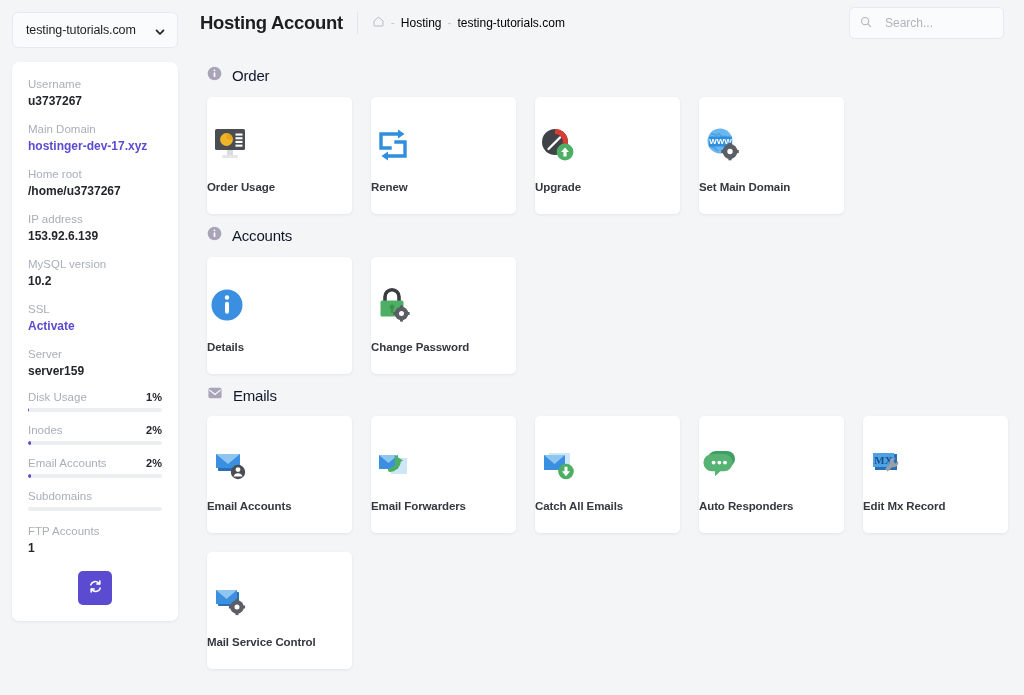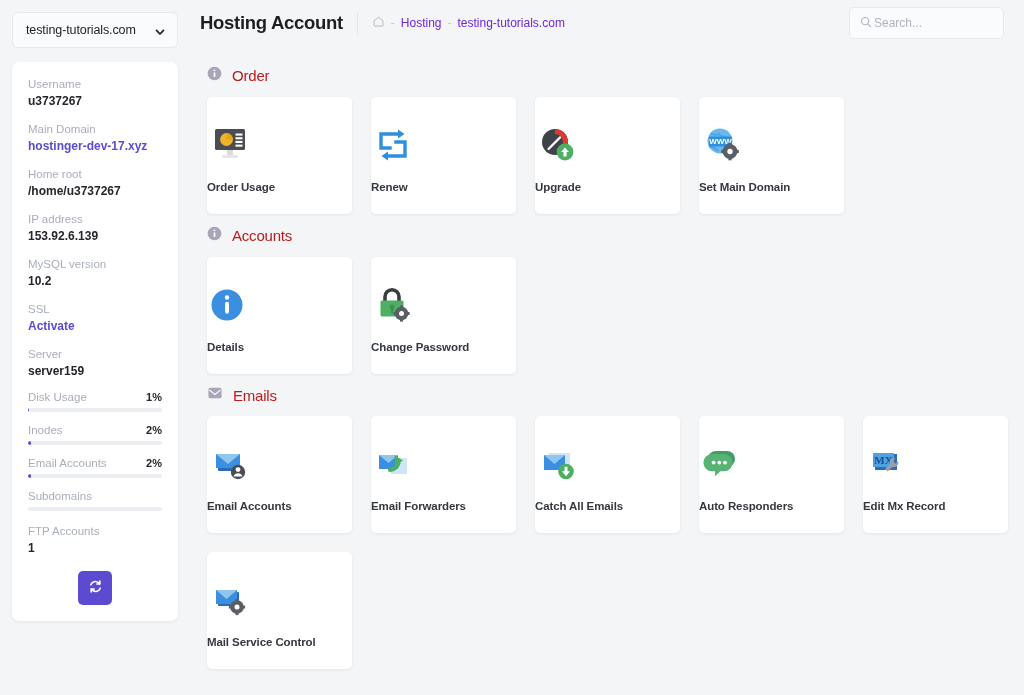--- a/index.html
+++ b/index.html
@@ -48,36 +48,36 @@
   
   .main { flex: 1; display: flex; flex-direction: column; min-width: 0; }
   .topbar {
     height: 46px; flex: 0 0 46px; display: flex; align-items: center;
     padding: 0 20px 0 10px;
   }
   .page-title { font-size: 18.5px; font-weight: bold; color: #1d1e20; letter-spacing: -0.3px; }
   .vdiv { width: 1px; height: 22px; background: #e3e5ea; margin: 0 14px; }
   .crumbs { display: flex; align-items: center; gap: 6px; font-size: 12px; color: #a9aeb9; }
   .crumbs .sep { color: #c3c7d0; }
-  .crumbs .c { color: #6d28d9; cursor: pointer; }
+  .crumbs .c { color: #000000; cursor: pointer; }
   .spacer { flex: 1; }
   .search {
     width: 155px; height: 32px; background: #fafbfc; border: 1px solid #e7e9ed;
-    border-radius: 5px; display: flex; align-items: center; gap: 2px; padding: 0 10px;
+    border-radius: 5px; display: flex; align-items: center; gap: 13px; padding: 0 10px;
   }
   .search input {
     border: none; outline: none; background: transparent; font-size: 12px;
     color: #5a5e68; font-family: "Liberation Sans", sans-serif; width: 100%;
   }
   .search input::placeholder { color: #b0b4bd; }
 
   .content { flex: 1; overflow: hidden; padding: 8px 0 0 0; }
   .section { padding: 0 0 0 0; }
   .sec-head { display: flex; align-items: center; gap: 10px; padding: 12px 0 12px 17px; }
-  .sec-title { font-size: 15px; color: #b91c1c; letter-spacing: -0.2px; }
+  .sec-title { font-size: 15px; color: #0f172a; letter-spacing: -0.2px; }
 
   .cards { display: flex; gap: 19px; padding-left: 17px; flex-wrap: wrap; }
   .card {
     width: 145px; height: 117px; background: #fff; border-radius: 5px;
     box-shadow: 0 1px 3px rgba(30,35,60,.08);
     display: flex; flex-direction: column; align-items: flex-start; justify-content: center;
     cursor: pointer;
   }
   .card .ic { height: 52px; display: flex; align-items: center; justify-content: center; }
   .card .cl { font-size: 11.5px; color: #35383f; font-weight: bold; margin-top: 10px; text-align: center; letter-spacing: -0.1px; }

